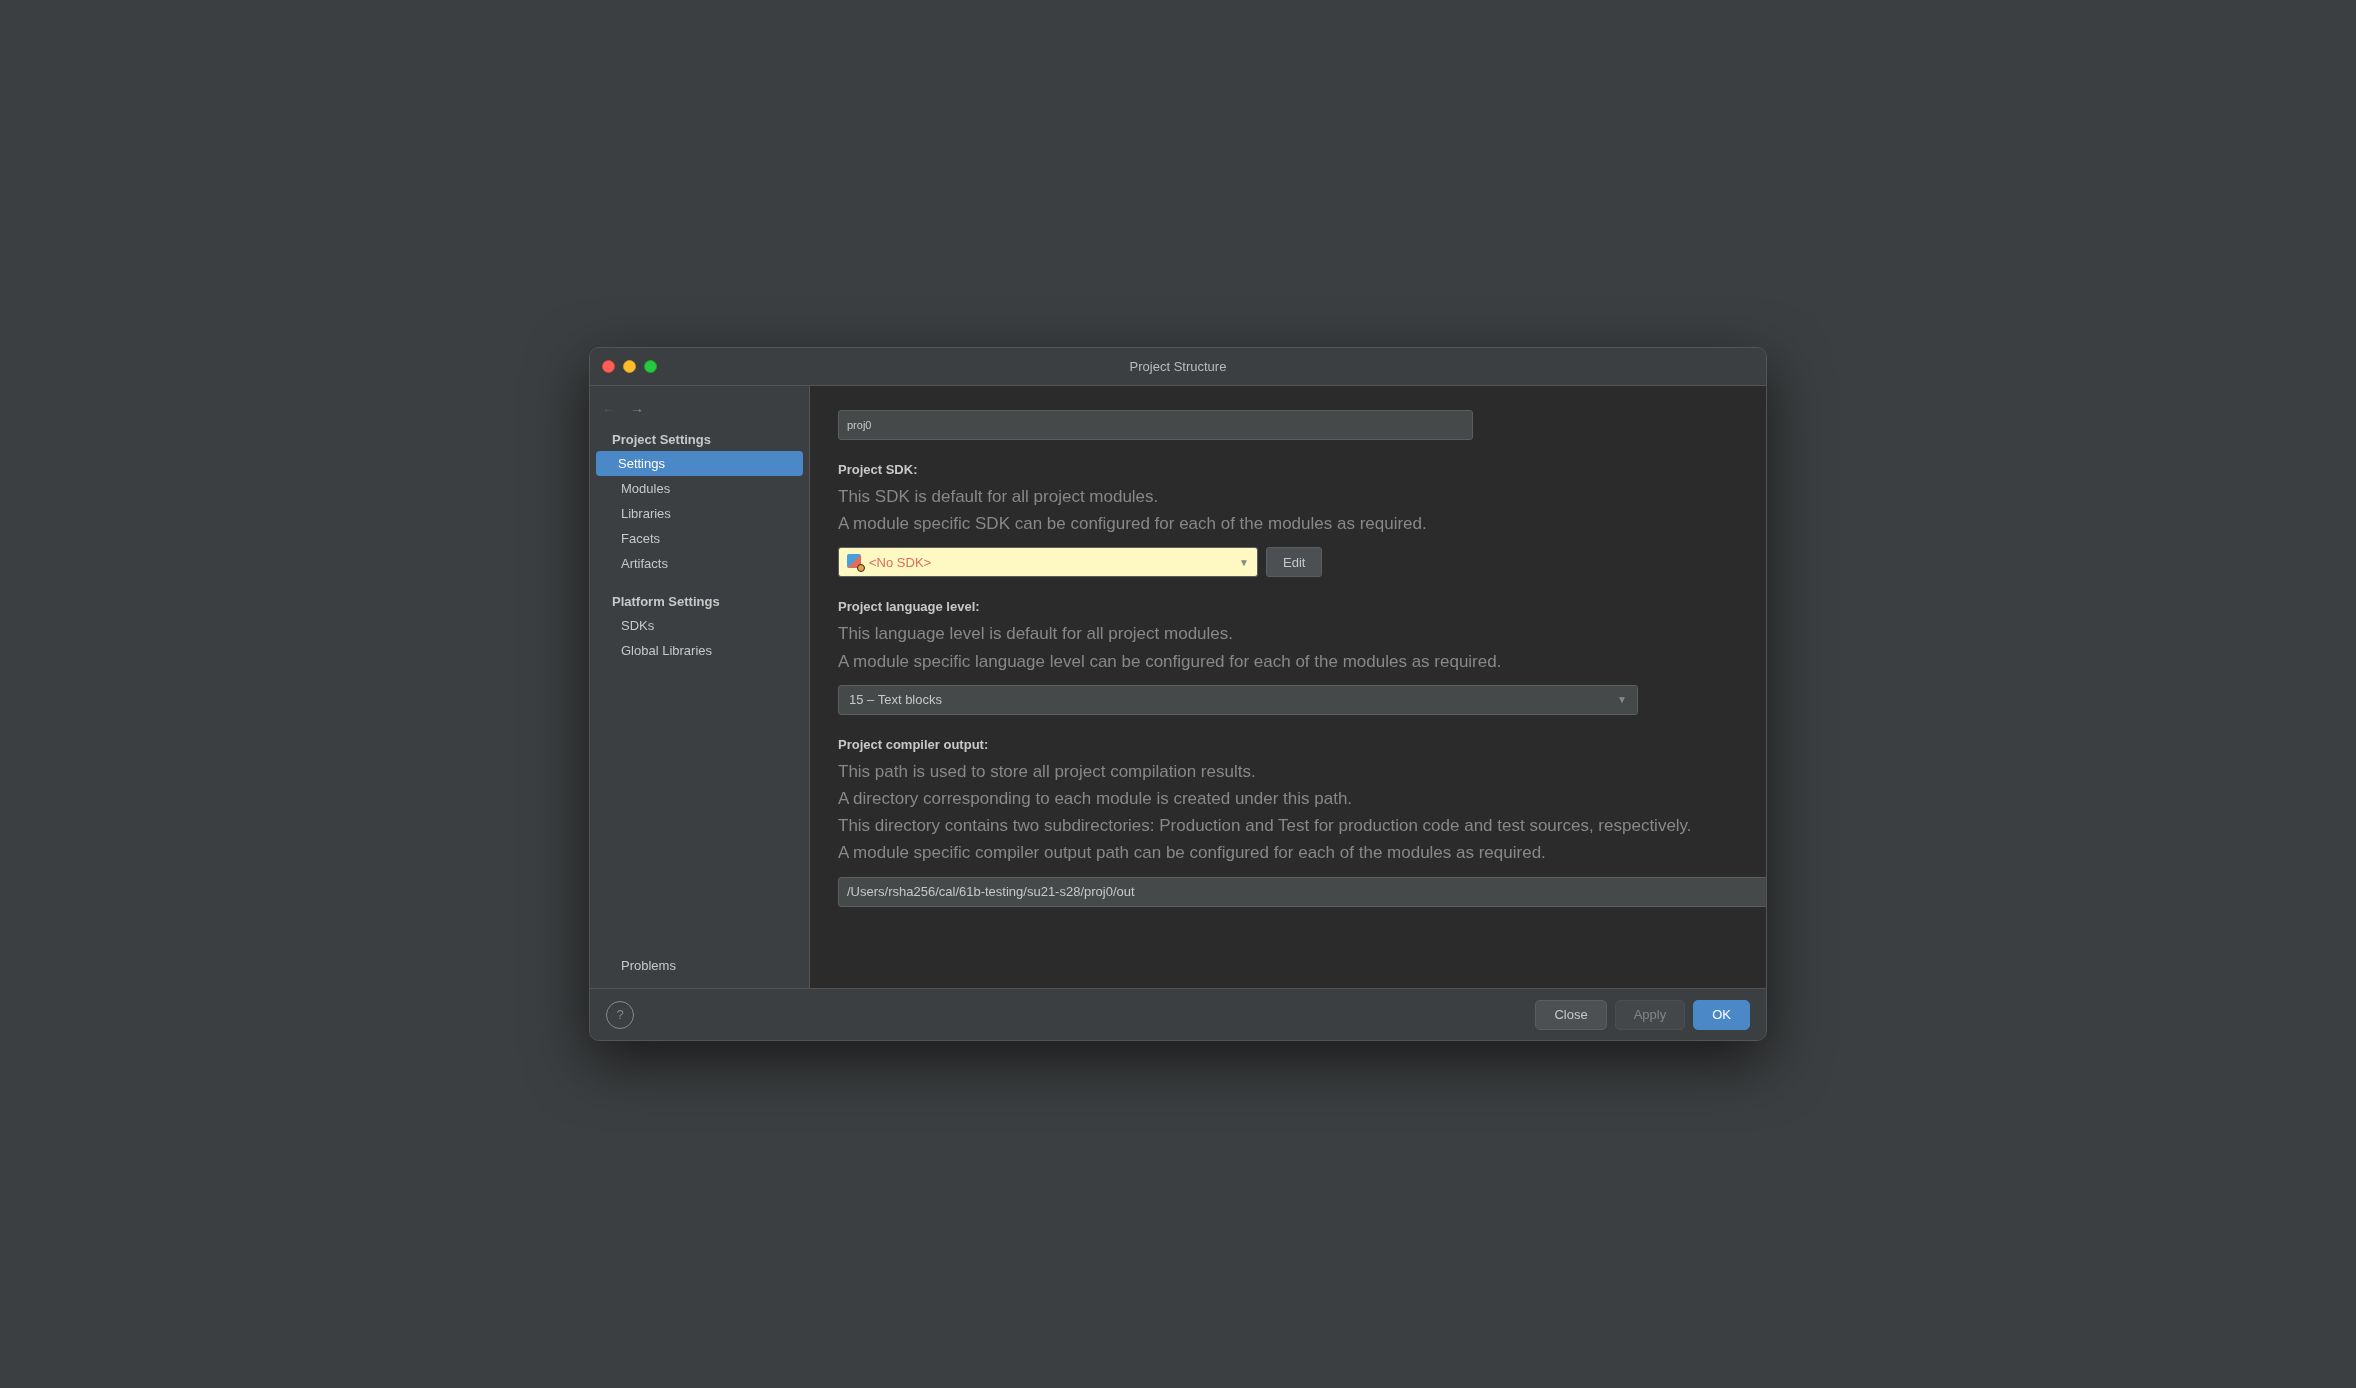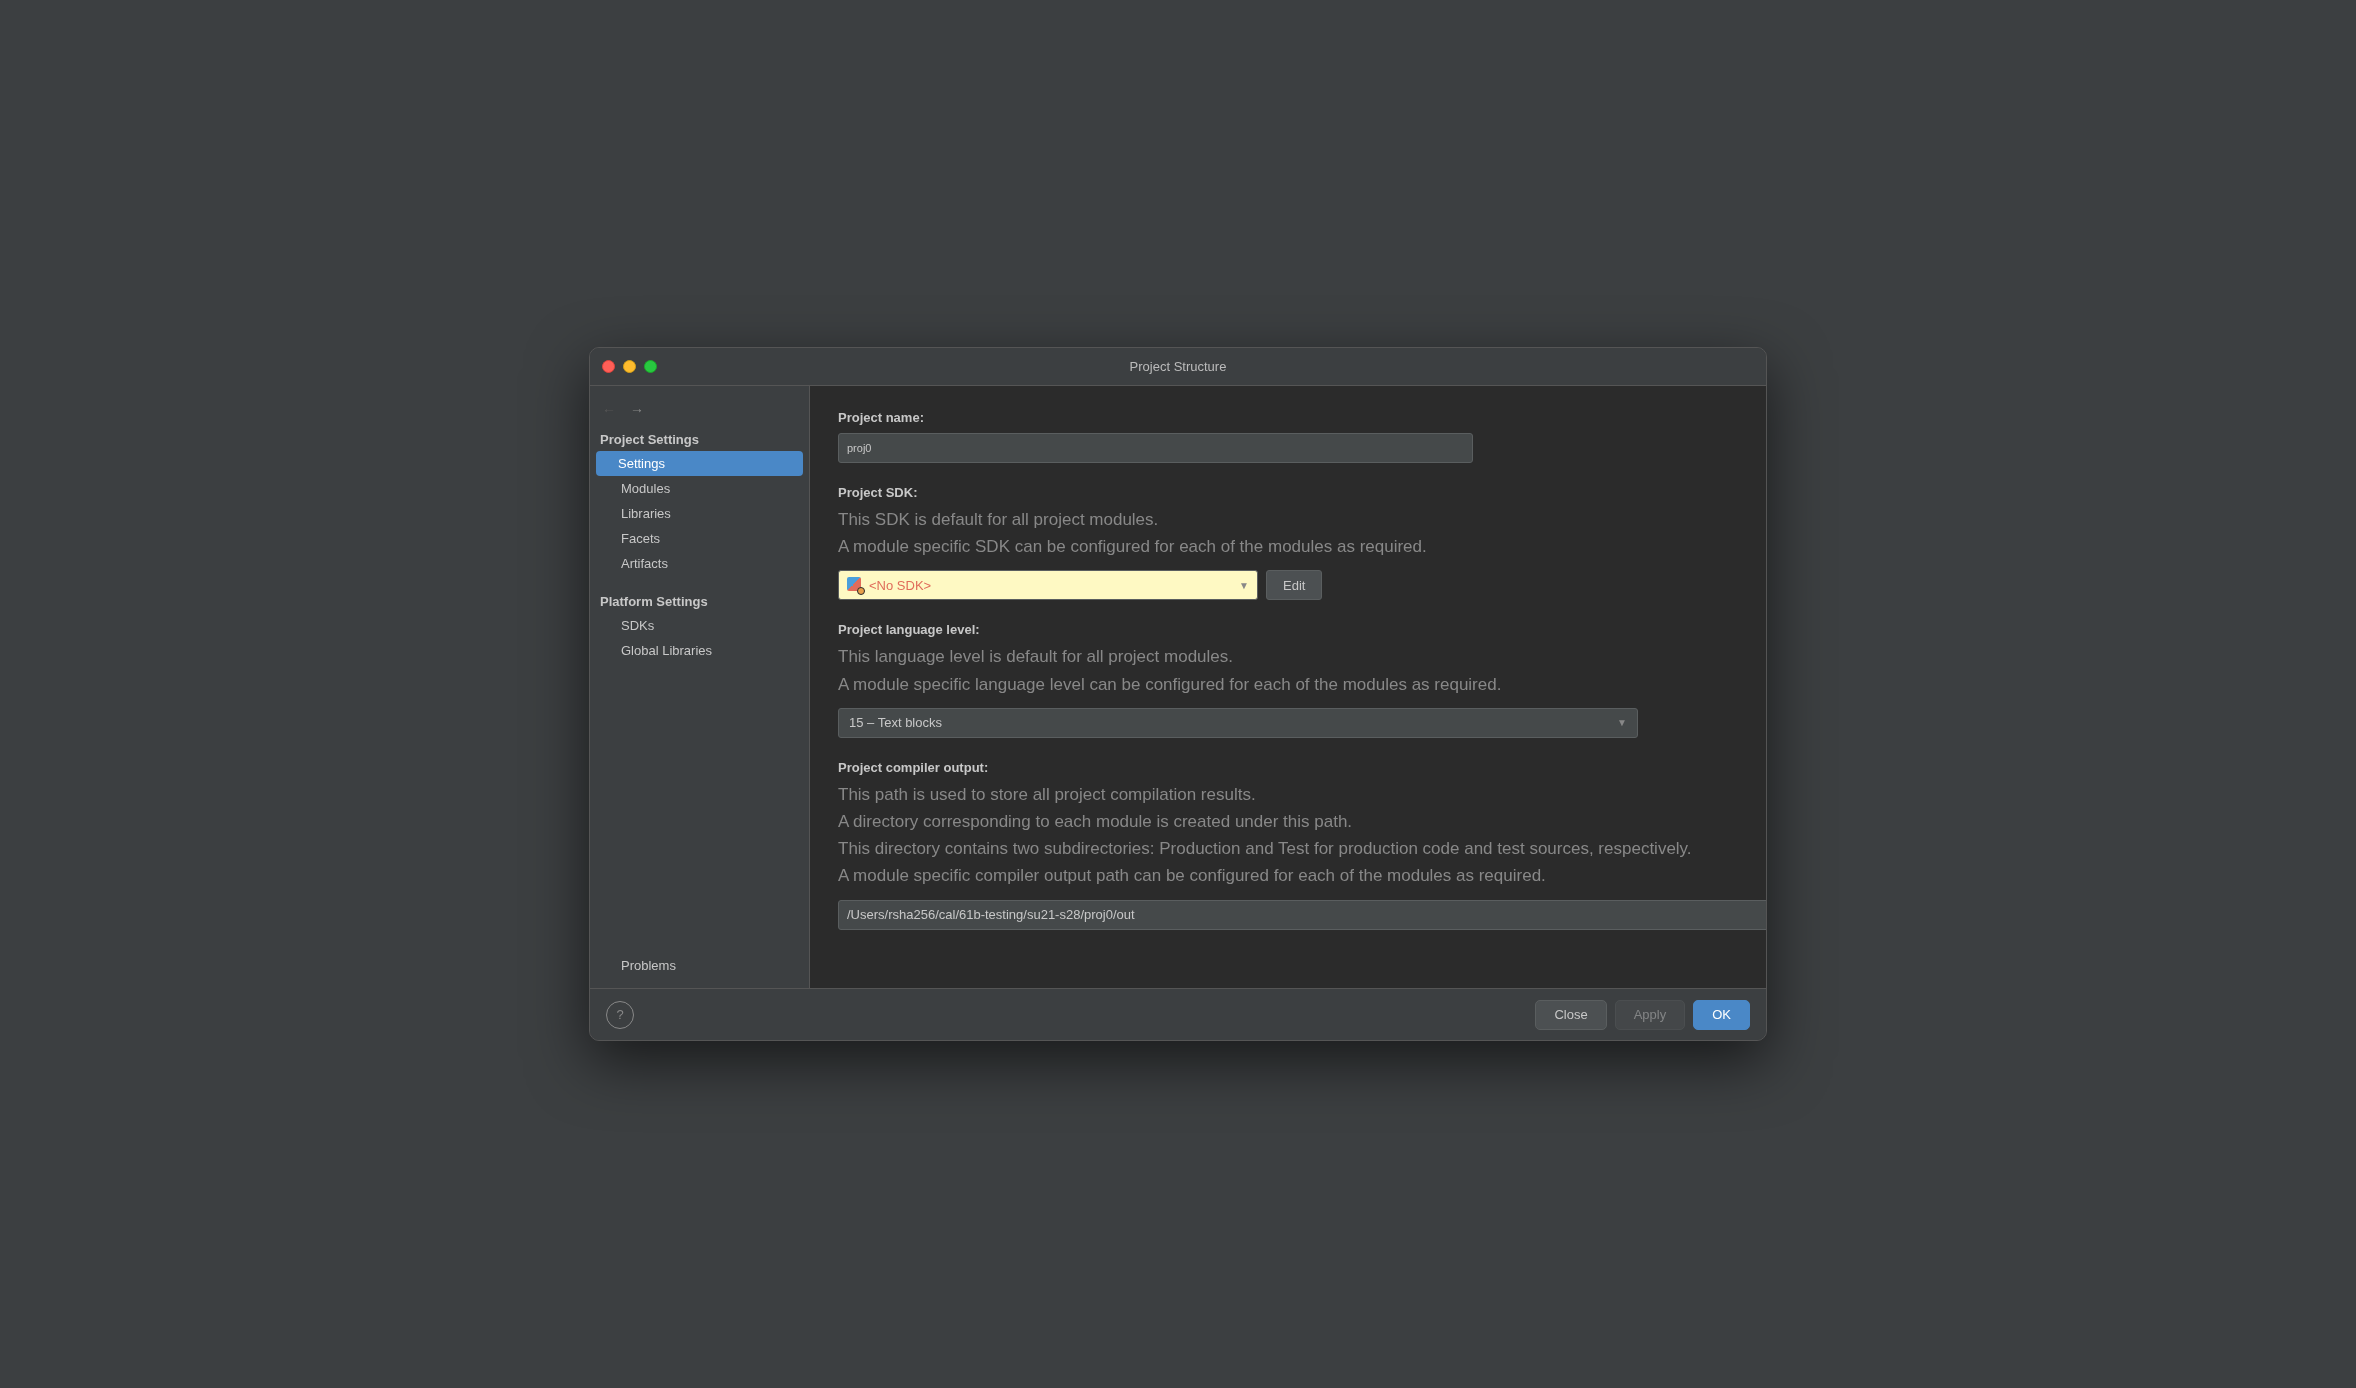--- a/index.html
+++ b/index.html
@@ -92,20 +92,21 @@
       padding: 2px 4px;
       border-radius: 3px;
     }
     .nav-arrow.disabled { color: #555; cursor: default; }
 
     .sidebar-section-header {
       color: #c8c8c8;
       font-size: 13px;
       font-weight: 600;
       padding: 6px 10px 4px 10px;
+      margin-left: 12px;
     }
 
     .sidebar-item {
       color: #c8c8c8;
       font-size: 13px;
       padding: 5px 10px 5px 31px;
       cursor: pointer;
       border-radius: 0;
     }
 
@@ -393,21 +394,20 @@
       <div class="sidebar-bottom">
         <div class="sidebar-item">
           <span>Problems</span>
         </div>
       </div>
     </div>
 
     <div class="right-panel">
 
       <div class="section">
-        <div class="field-label">Project name:</div>
         <input class="text-input" type="text" value="proj0" style="">
       </div>
 
       <div class="section">
         <div class="section-title">Project SDK:</div>
         <div class="section-desc">
           <span>This SDK is default for all project modules.</span><br>
           <span>A module specific SDK can be configured for each of the modules as required.</span>
         </div>
         <div class="sdk-row">

